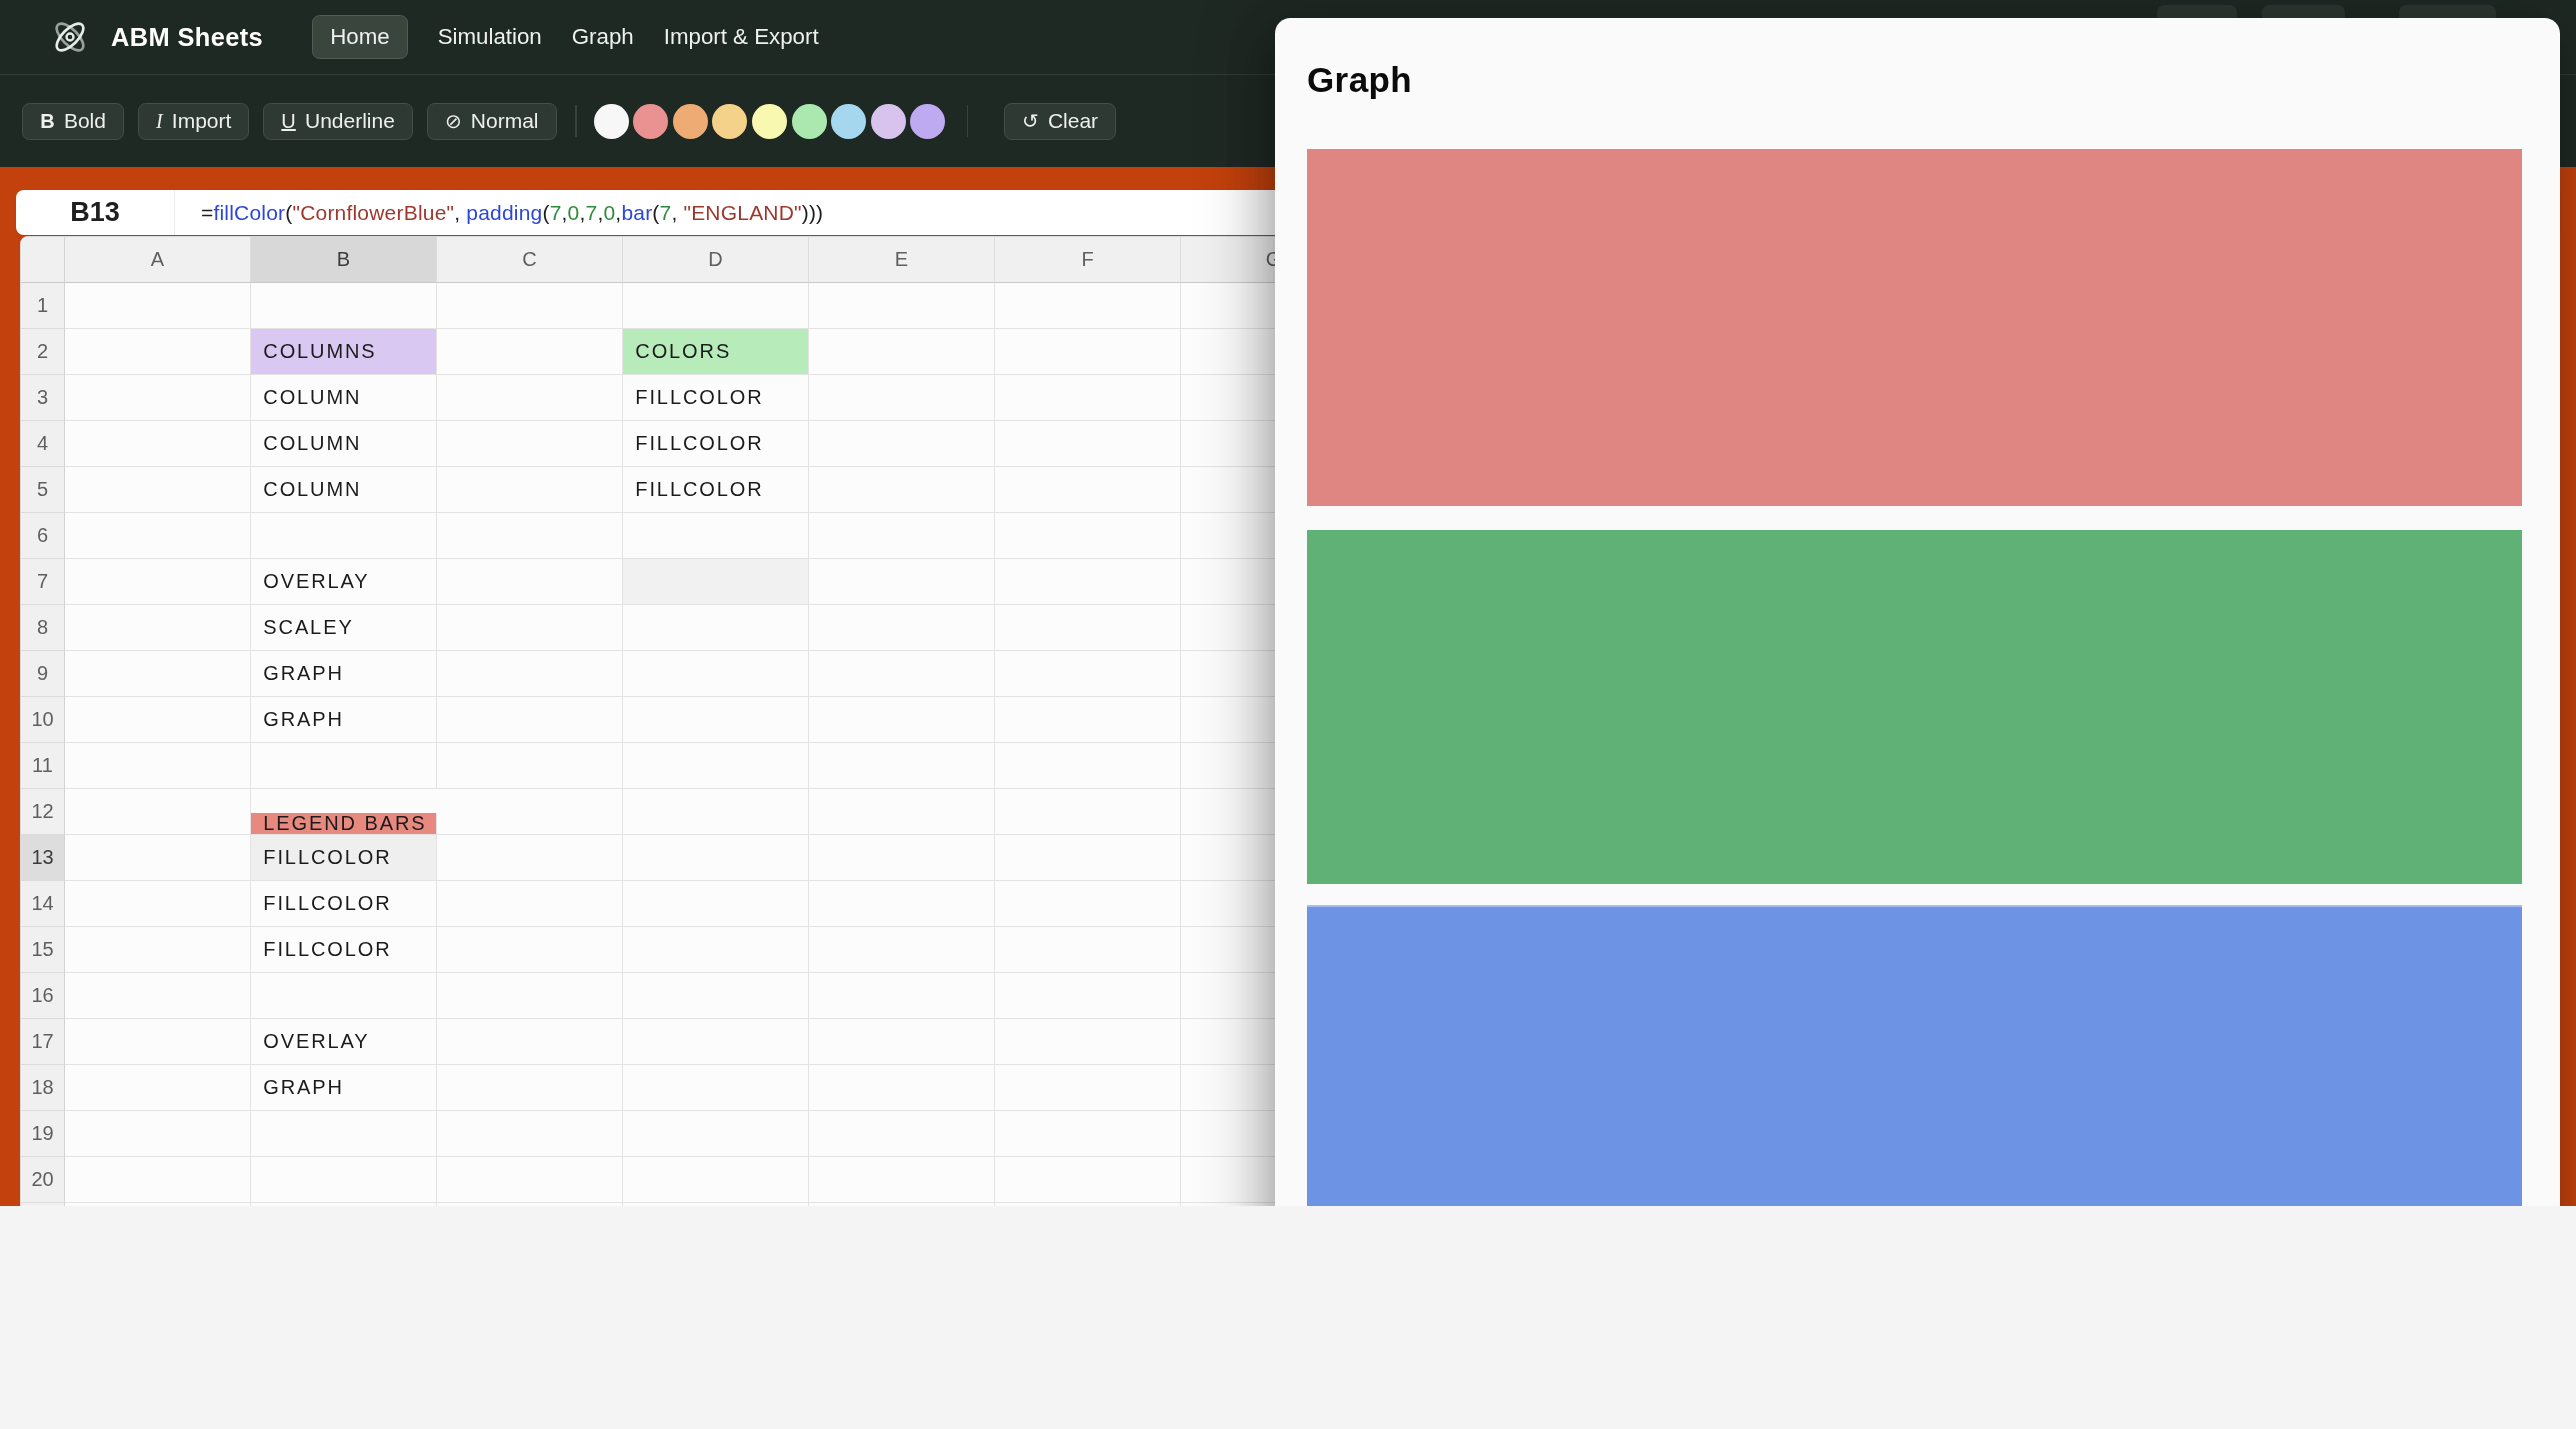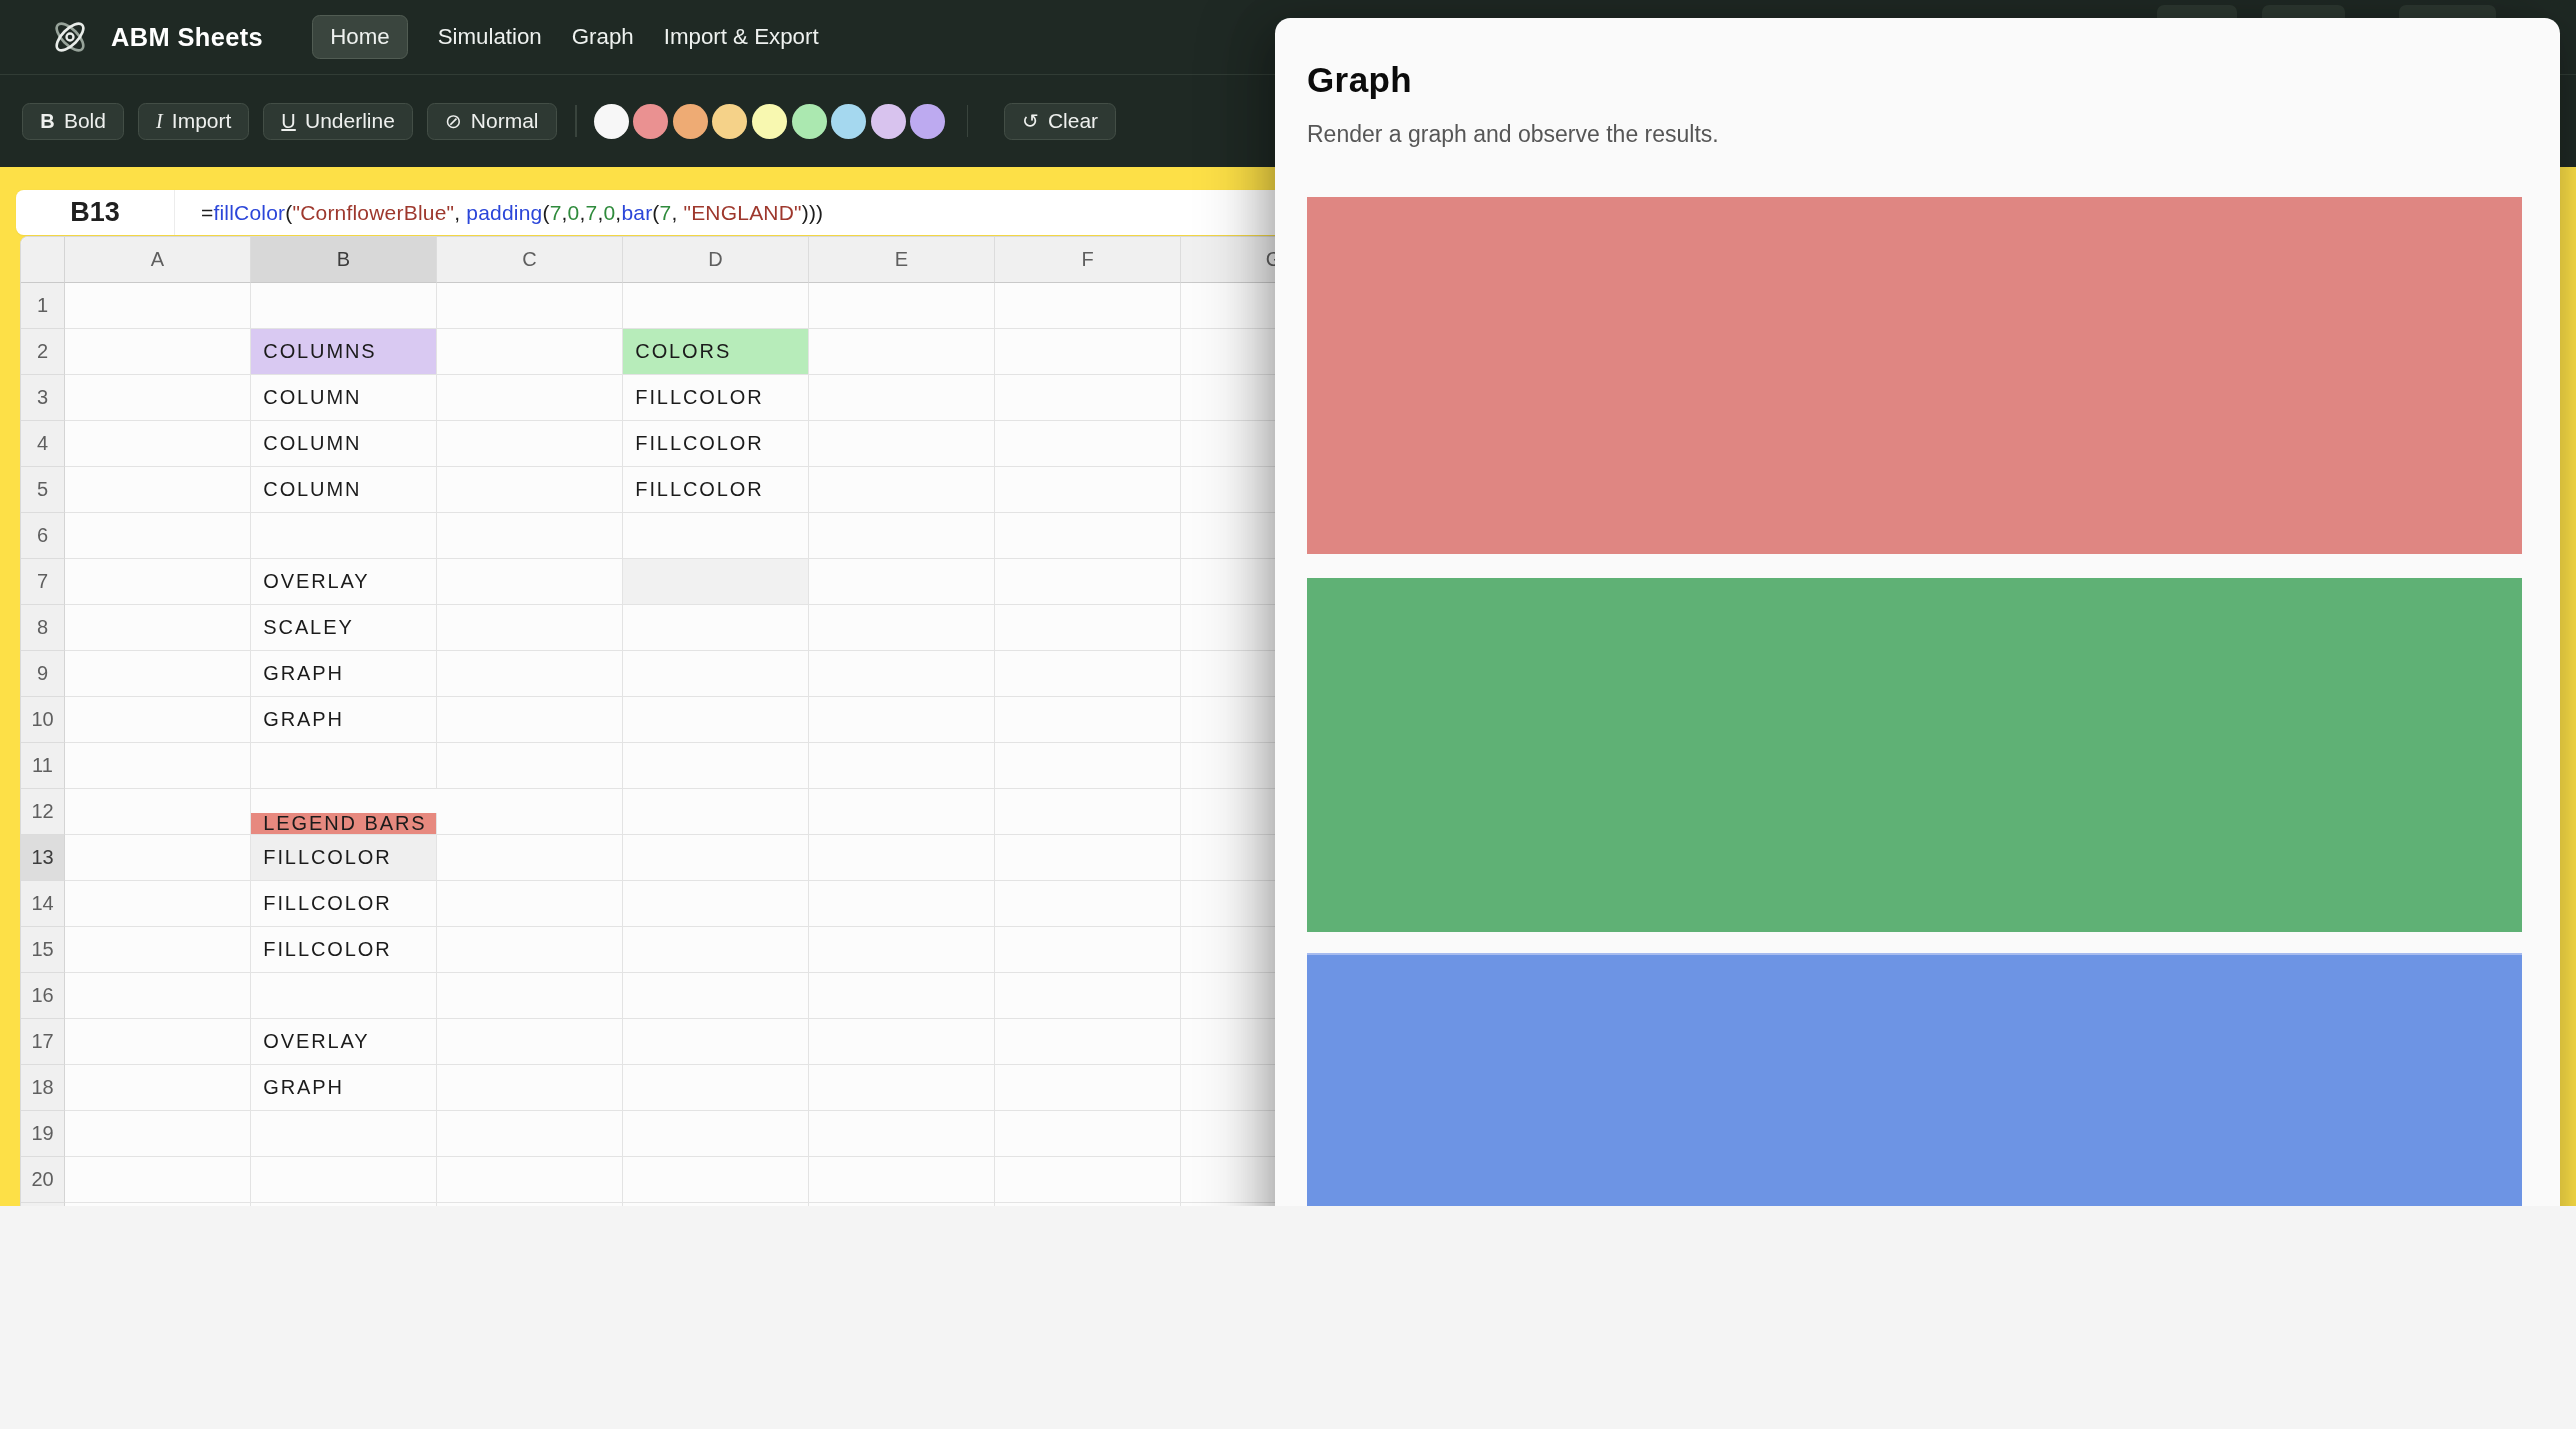--- a/index.html
+++ b/index.html
@@ -1,18 +1,18 @@
 <!DOCTYPE html>
 <html style="font-size:12.3px"><head>
 <meta charset="utf-8">
 <style>
   * { margin:0; padding:0; box-sizing:border-box; }
   html,body { width:2576px; height:1430px; overflow:hidden; }
   body { font-family:"Liberation Sans", sans-serif; background:#f4f4f4; }
-  #root { position:relative; width:2576px; height:1206px; overflow:hidden; background:#fde047; }
+  #root { position:relative; width:2576px; height:1206px; overflow:hidden; background:#c2410c; }
 
   
   .navbar { position:absolute; left:0; top:0; width:2576px; height:75px;
     background:#1f2924; border-bottom:1.5px solid #313c35;
     display:flex; align-items:center; z-index:1; }
   .logo { margin-left:49px; width:42px; height:42px; flex:0 0 auto; }
   .brand { margin-left:20px; color:#ffffff; font-size:25.4px; font-weight:700; letter-spacing:0.4px; }
   .nav-items { display:flex; align-items:center; margin-left:49px; gap:30px; }
   .nav-item { color:#eef1ef; font-size:22.3px; cursor:pointer; white-space:nowrap; }
   .nav-item.active { background:#3a453e; border:1.5px solid #515c53; border-radius:7.7px;
@@ -378,21 +378,20 @@
       <div class="cell"></div>
       <div class="cell"></div>
     </div>
 
   <div class="sliver" style="left:2157px;width:80px"></div>
   <div class="sliver" style="left:2262px;width:83px"></div>
   <div class="sliver" style="left:2399px;width:97px"></div>
 
   <aside class="panel">
     <div class="panel-title">Graph</div>
-    <div class="panel-sub">Render a graph and observe the results.</div>
     <div class="gbars" id="gbars">
         <div class="gbar gbar1" style="background: rgb(223, 134, 130);"></div>
         <div class="gbar gbar2" style="background: rgb(95, 177, 117);"></div>
         <div class="gbar gbar3" style="background: rgb(109, 148, 228);"></div>
       </div>
   </aside>
 
 </div>
 
 

